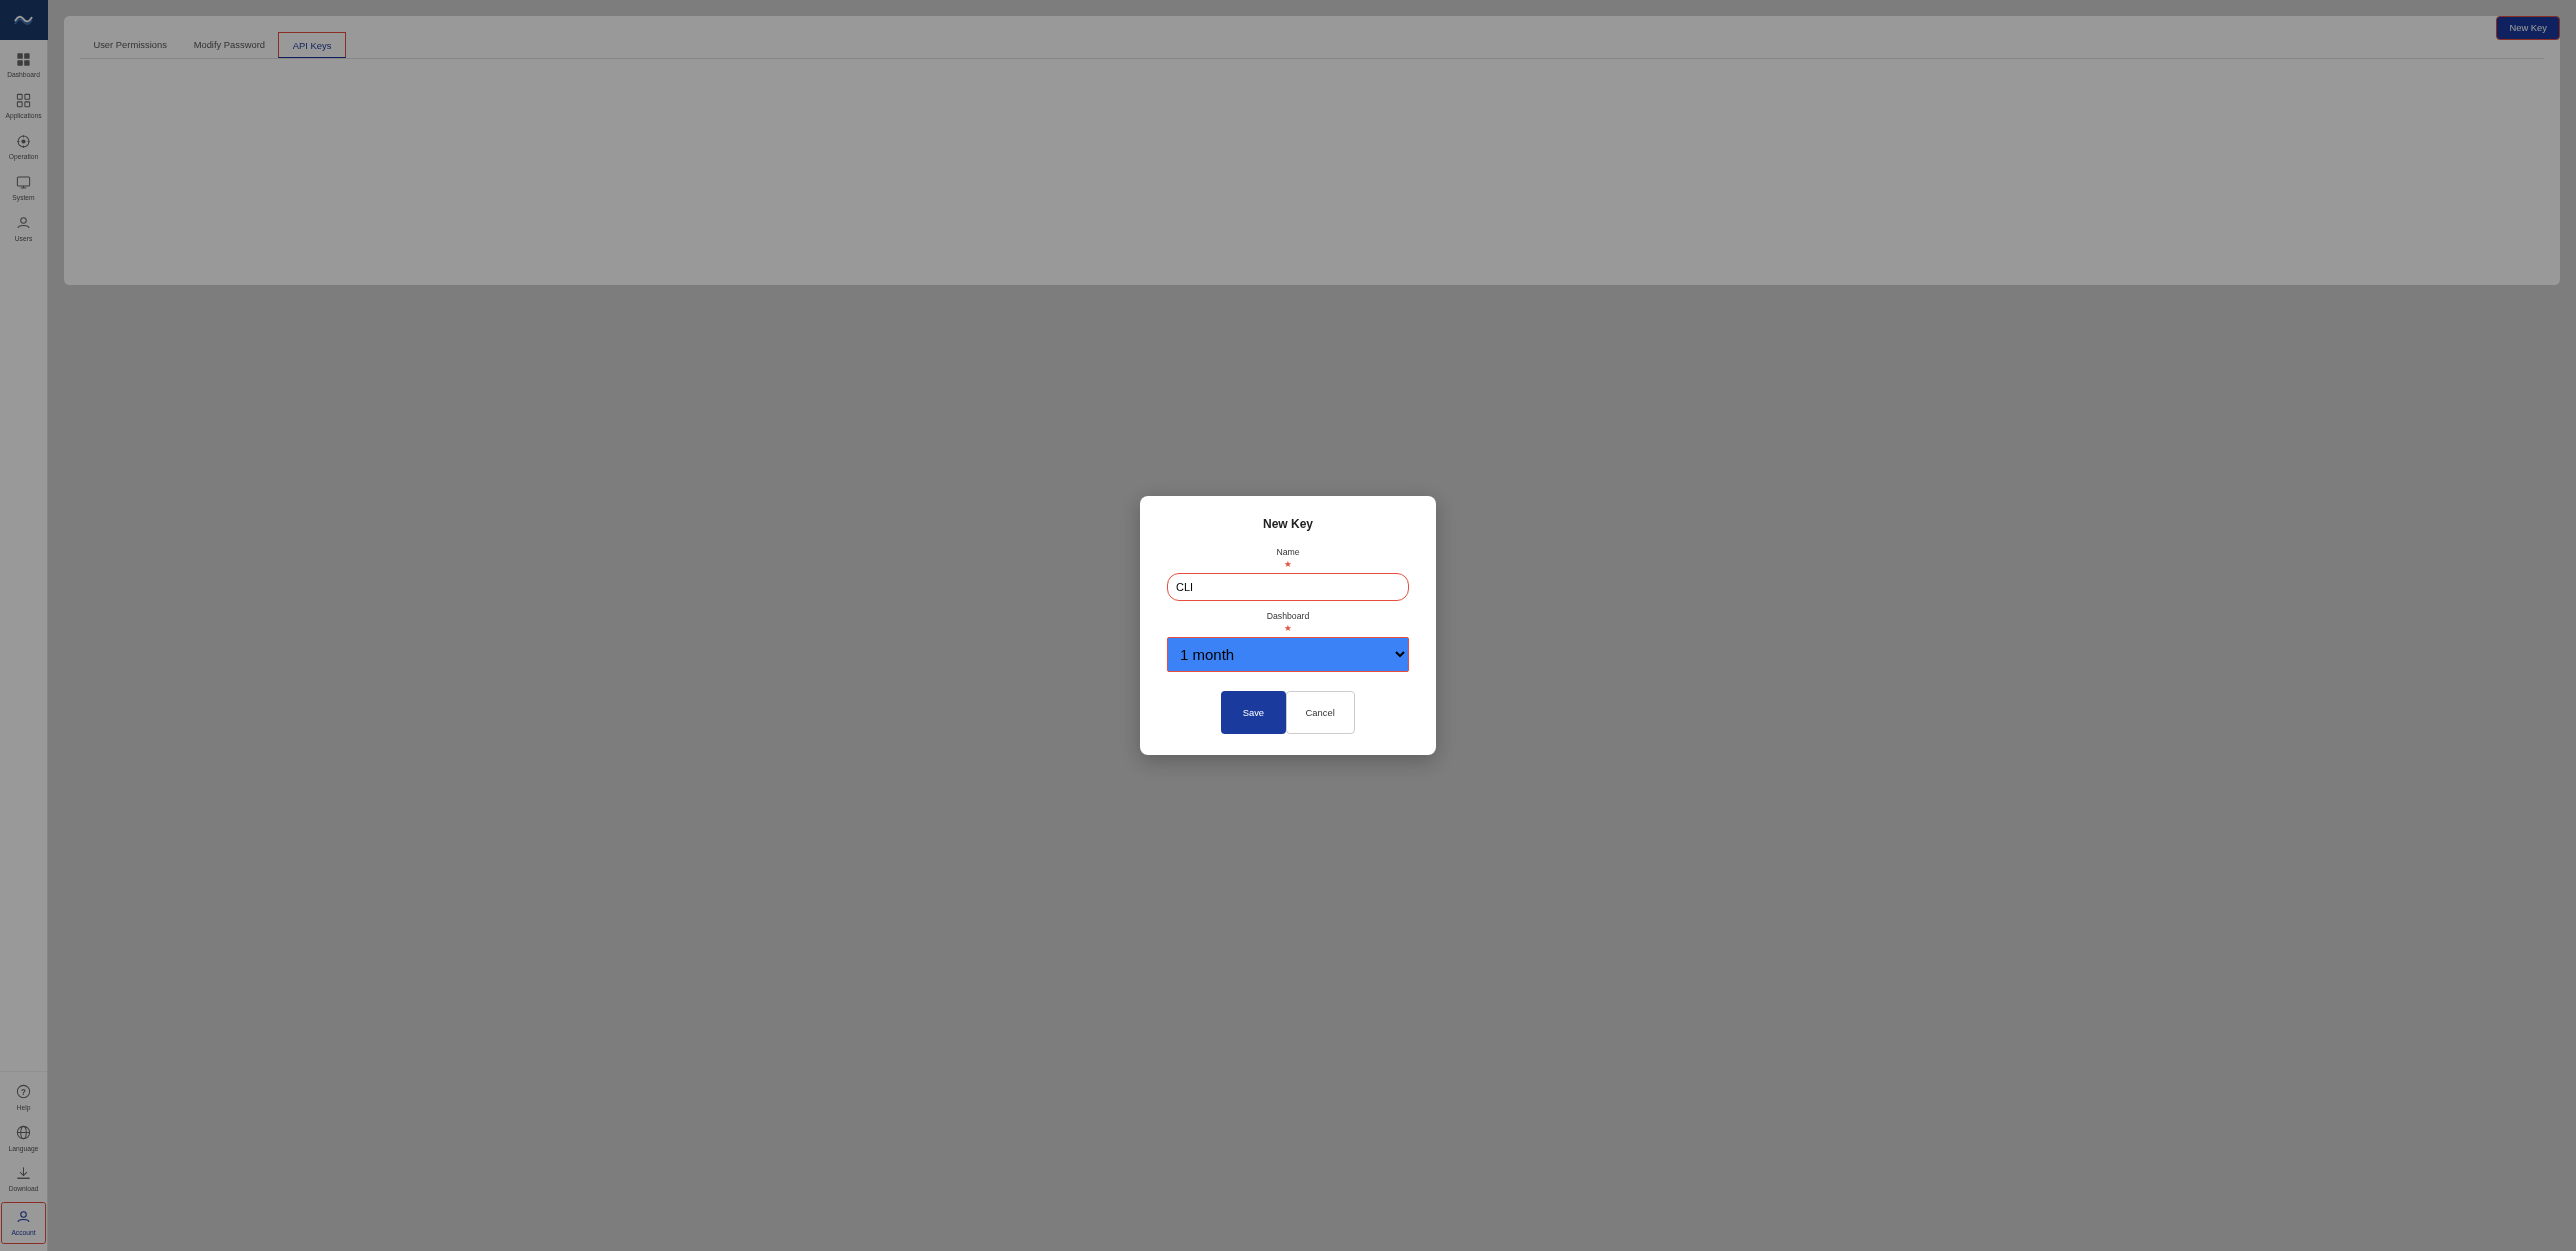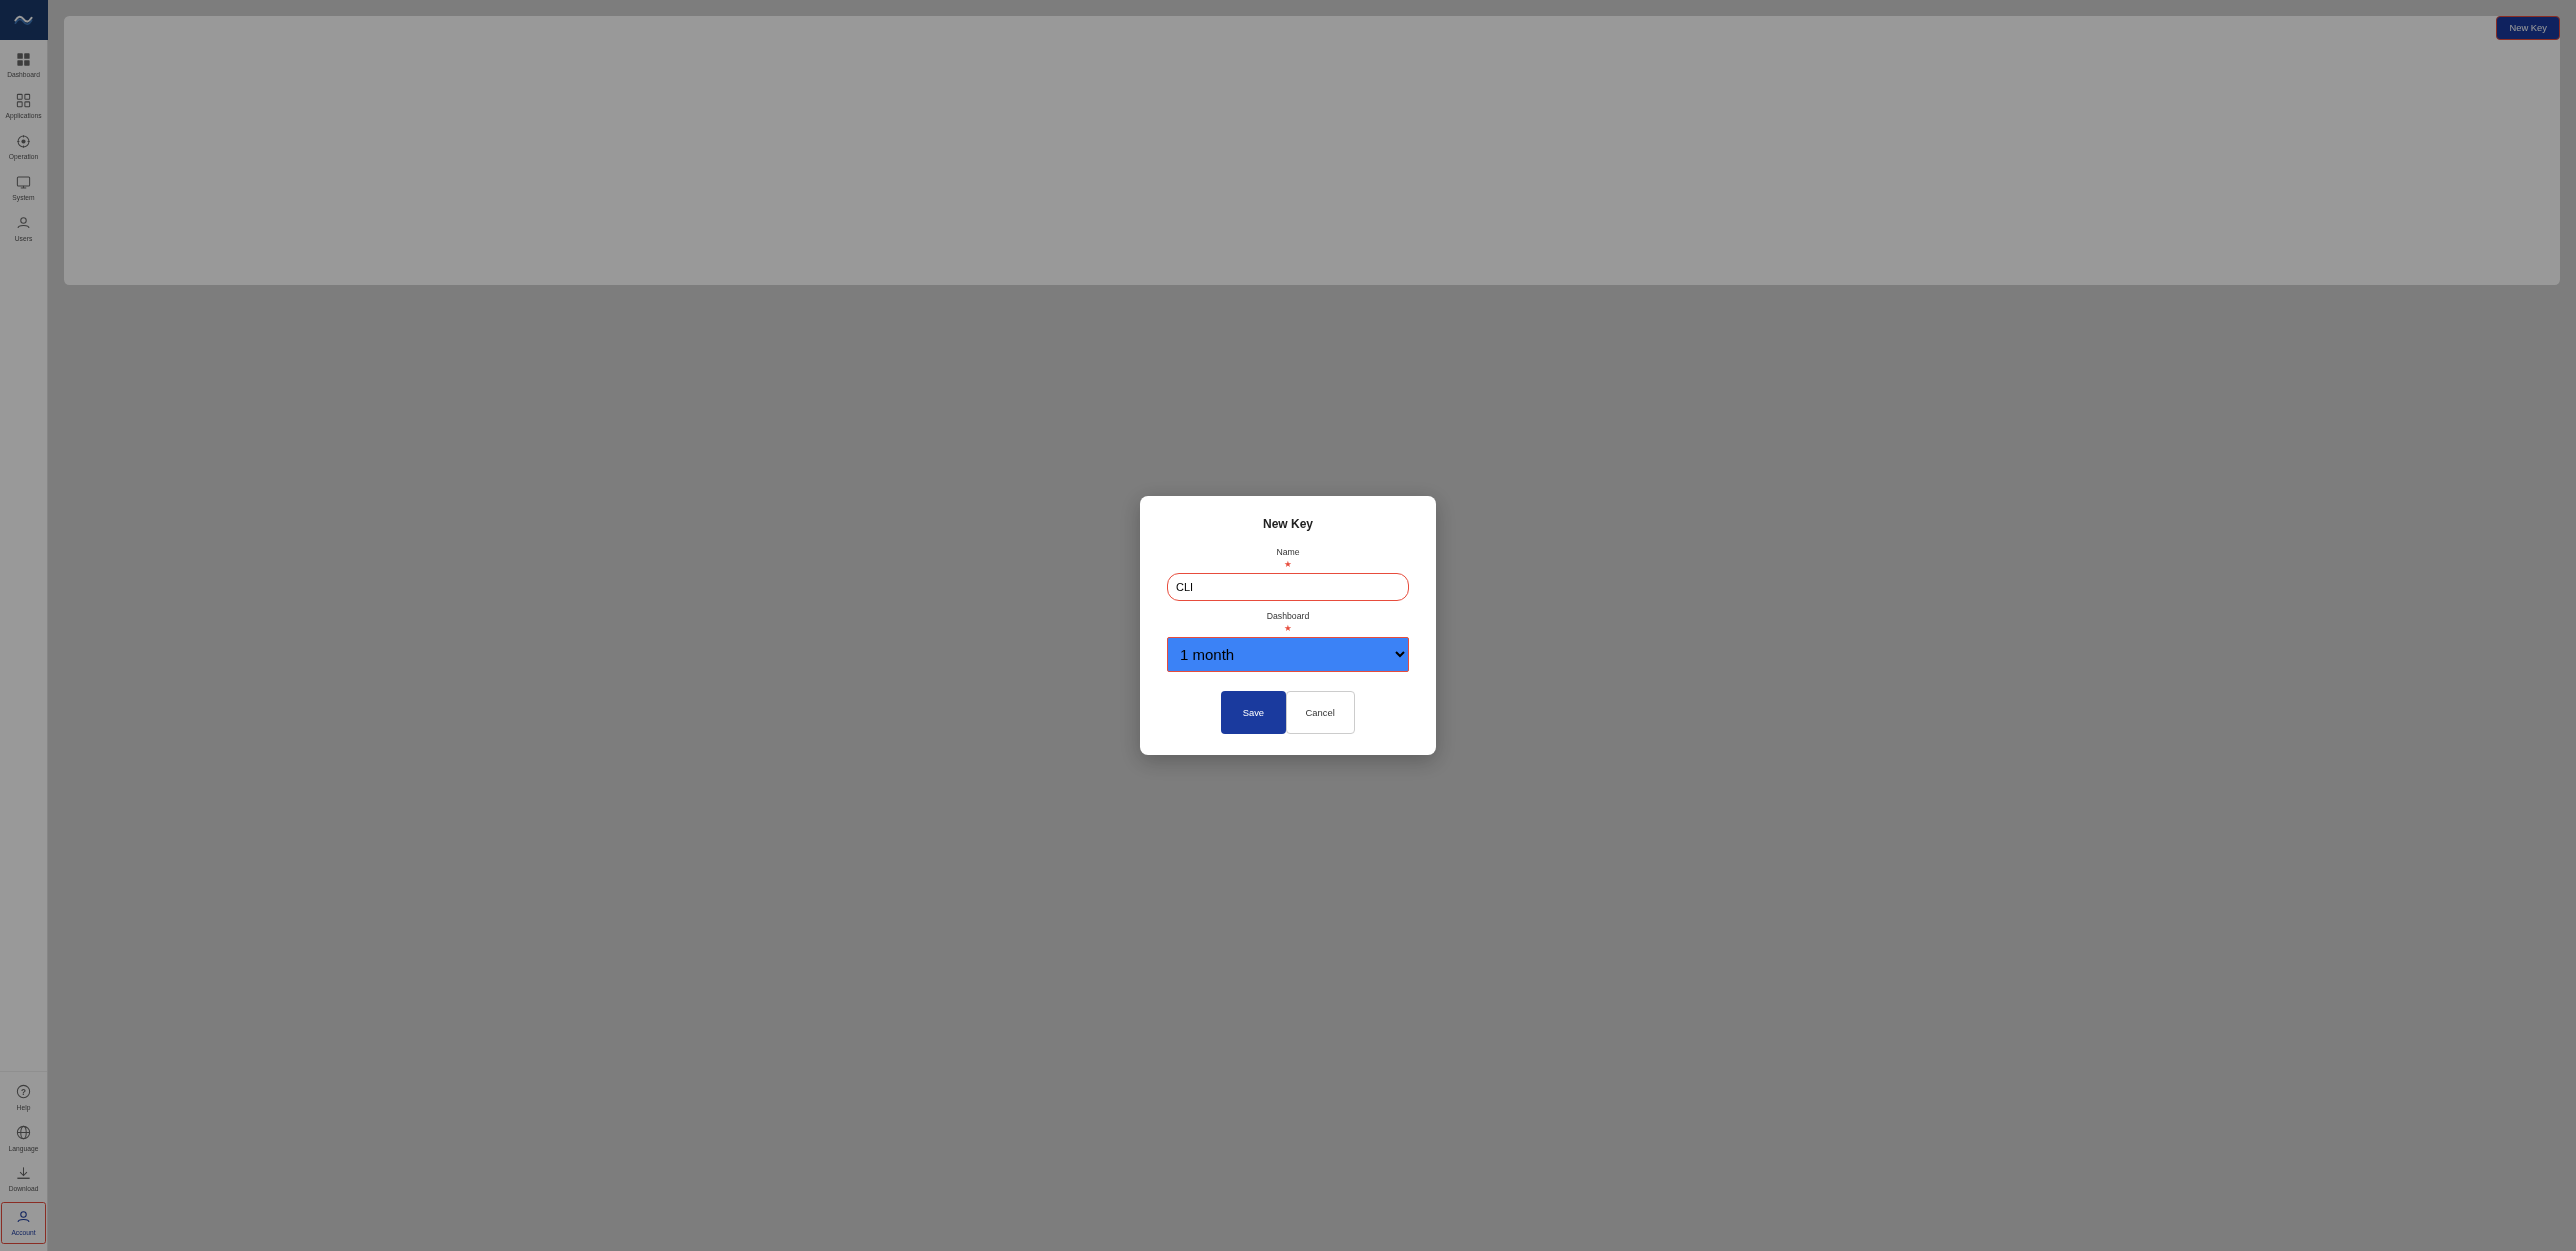--- a/index.html
+++ b/index.html
@@ -378,20 +378,31 @@
   </div>
 </div>
 
 <div class="main">
 
 
   <div class="content">
     <div class="user-center-bg">
 
 
+      <div class="tabs">
+        <div class="tab">
+          <span>User Permissions</span>
+        </div>
+        <div class="tab">
+          <span>Modify Password</span>
+        </div>
+        <div class="tab active" style="border:1.3px solid #e74c3c; border-bottom:1.3px solid #1a3a9e; color:#1a3a9e;">
+          <span>API Keys</span>
+        </div>
+      </div>
     </div>
 
     <button class="new-key-btn">New Key</button>
   </div>
 
   <div class="overlay">
     <div class="modal">
       <div class="modal-title">New Key</div>
 
       <div class="modal-field">

